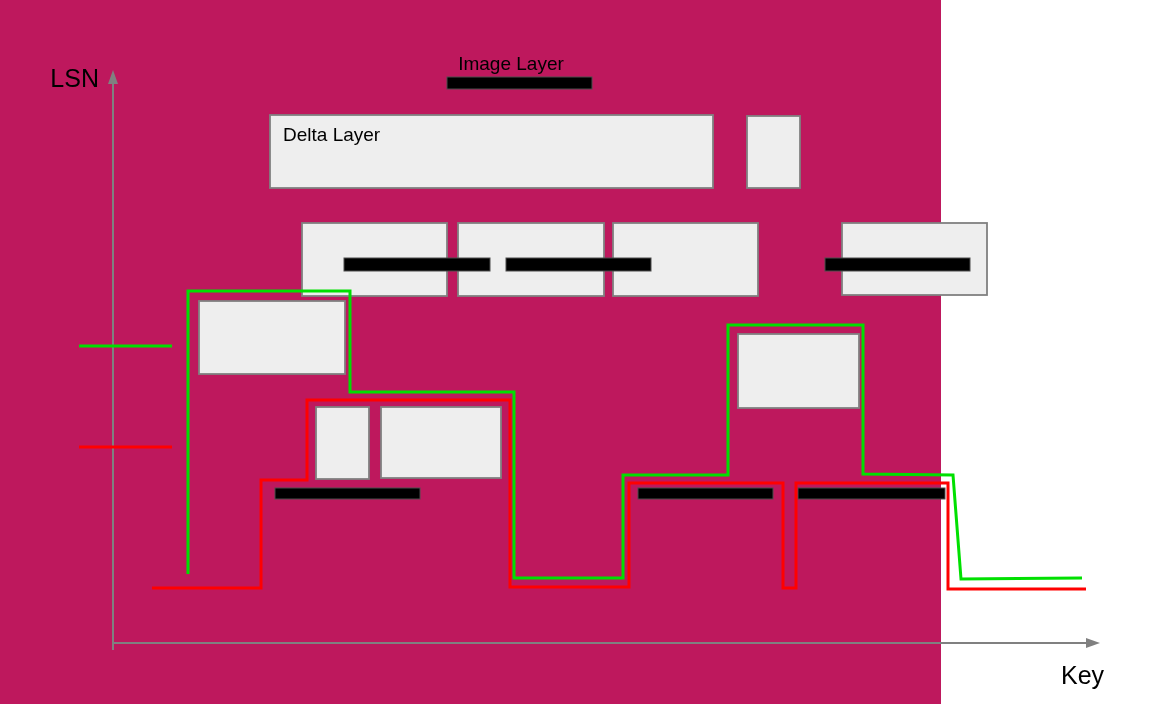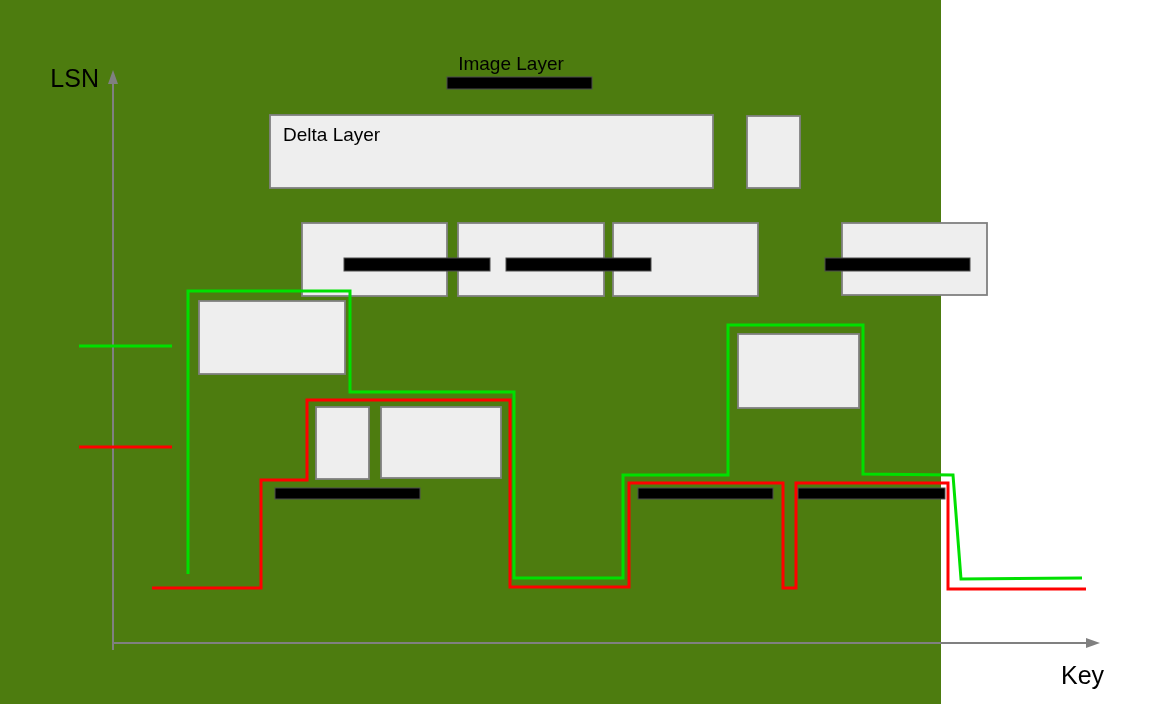--- a/index.html
+++ b/index.html
@@ -4,21 +4,21 @@
 <style>
   html, body {
     margin: 0;
     padding: 0;
     background: #ffffff;
   }
   .canvas {
     position: relative;
     width: 941px;
     height: 704px;
-    background: #4d7c0f;
+    background: #be185d;
     font-family: "Liberation Sans", sans-serif;
   }
   svg { display: block; }
   .axis-label {
     font-family: "Liberation Sans", sans-serif;
     font-size: 25px;
     fill: #000000;
   }
   .layer-label {
     font-family: "Liberation Sans", sans-serif;

